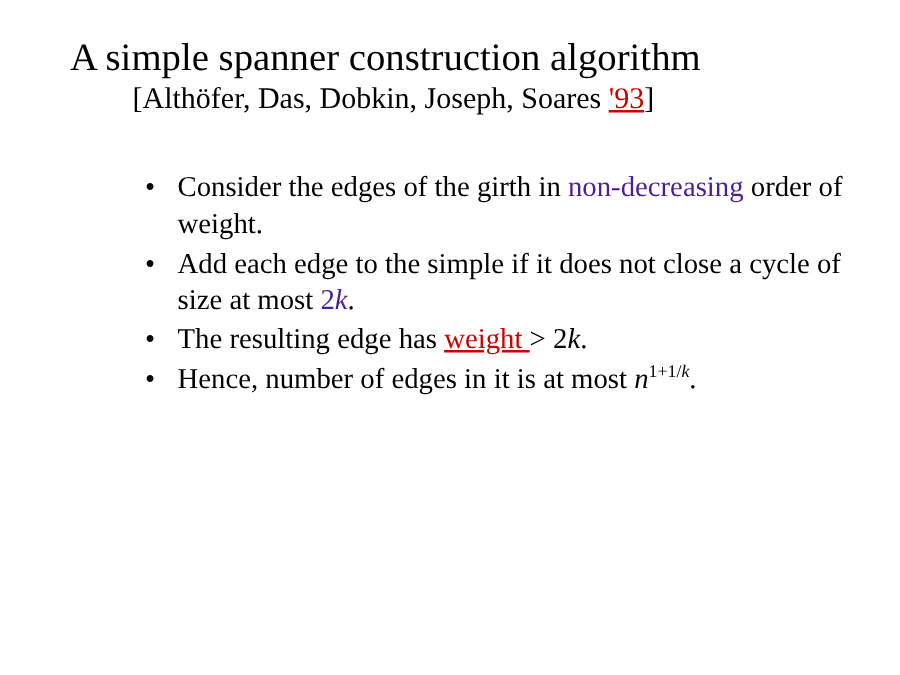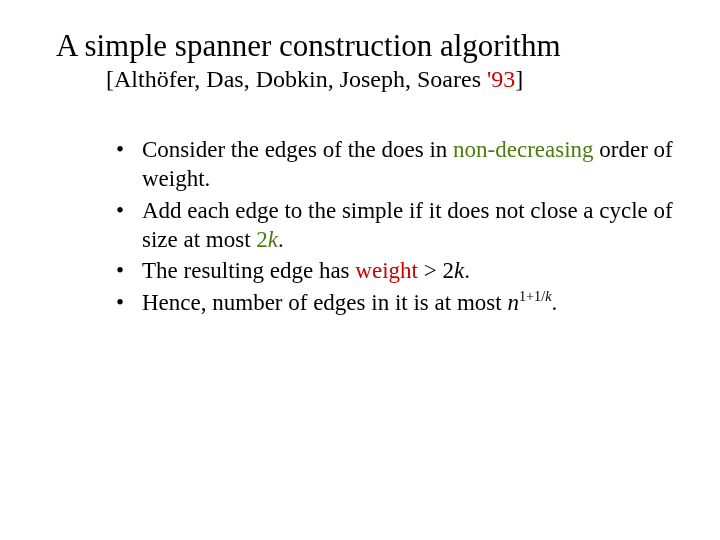--- a/index.html
+++ b/index.html
@@ -41,40 +41,40 @@
     padding-left: 30px;
     margin-bottom: 2px;
   }
   ul.bullets > li::before {
     content: "•";
     position: absolute;
     left: 4px;
     top: 0;
     font-size: 23px;
   }
-  .blue { color: #4d7c0f; }
-  .red  { color: #cc0000; }
+  .blue { color: #4c1d95; }
+  .red  { color: #cc0000; text-decoration: underline; }
   .ital { font-style: italic; }
   .sup  { font-size: 0.62em; vertical-align: super; line-height: 0; }
 </style>
 </head>
 <body>
 
 <div class="slide">
 
   <div class="title">A simple spanner construction algorithm</div>
 
   <div class="subtitle">
     <span>[Althöfer, Das, Dobkin, Joseph, Soares </span><span class="red">'93</span><span>]</span>
   </div>
 
   <ul class="bullets">
 
     <li>
-      <span>Consider the edges of the does in </span><span class="blue">non-decreasing</span><span> order of weight.</span>
+      <span>Consider the edges of the girth in </span><span class="blue">non-decreasing</span><span> order of weight.</span>
     </li>
 
     <li>
       <span>Add each edge to the simple if it does not close a cycle of size at most </span><span class="blue"><span>2</span><span class="ital">k</span></span><span>.</span>
     </li>
 
 
     <li>
       <span>The resulting edge has </span><span class="red">weight </span><span><span> &gt; 2</span><span class="ital">k</span></span><span>.</span>
     </li>

